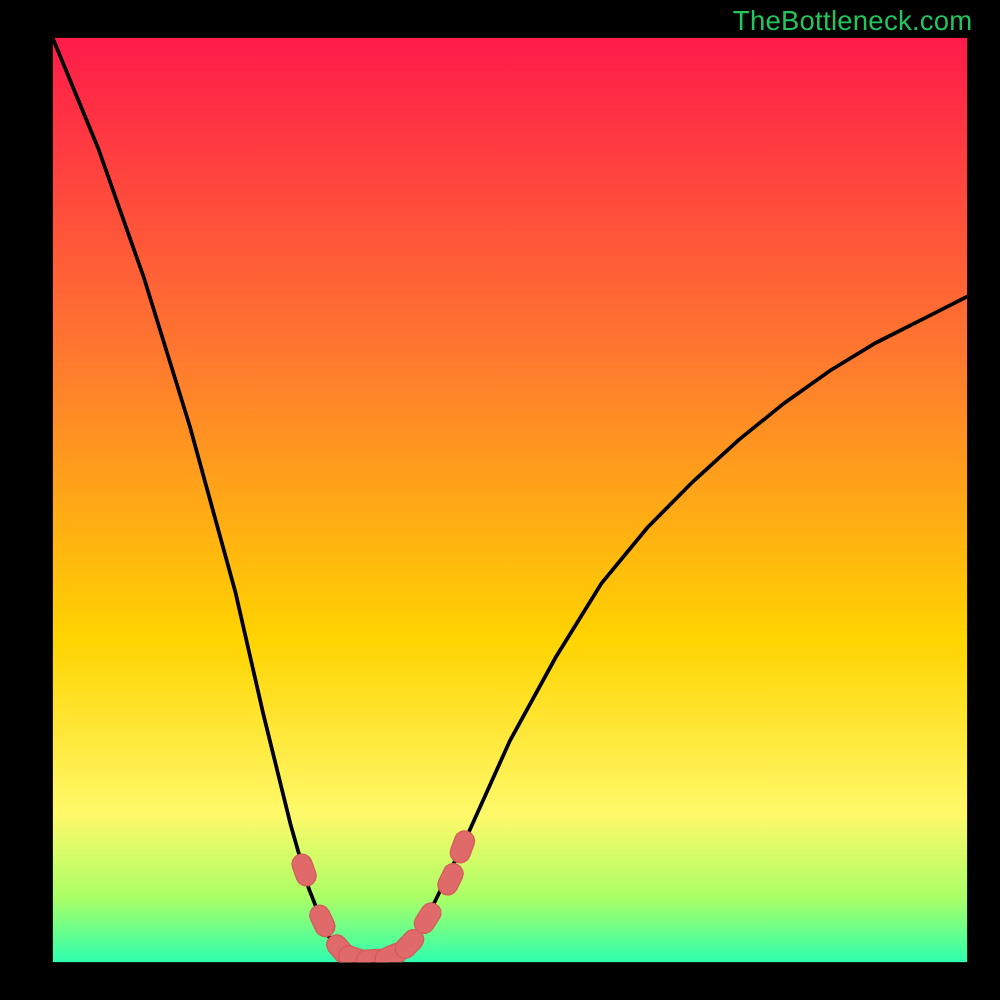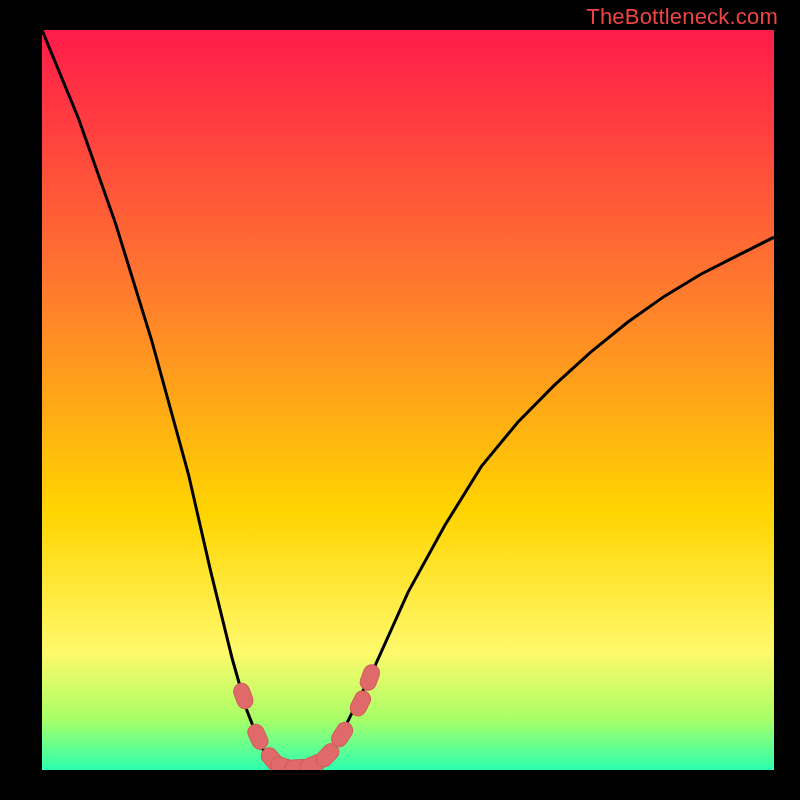--- a/index.html
+++ b/index.html
@@ -24,21 +24,21 @@
     top: 30px;
     width: 732px;
     height: 740px;
     overflow: hidden;
   }
   .watermark {
     position: absolute;
     top: 4px;
     right: 22px;
     font: 500 22px -apple-system, BlinkMacSystemFont, "Segoe UI", Arial, sans-serif;
-    color: #ef4444;
+    color: #22c55e;
     letter-spacing: 0.2px;
   }
   svg { display: block; }
 </style>
 </head>
 <body>
 
 <div class="frame">
   <div class="watermark">TheBottleneck.com</div>
   <div class="plot-area">

